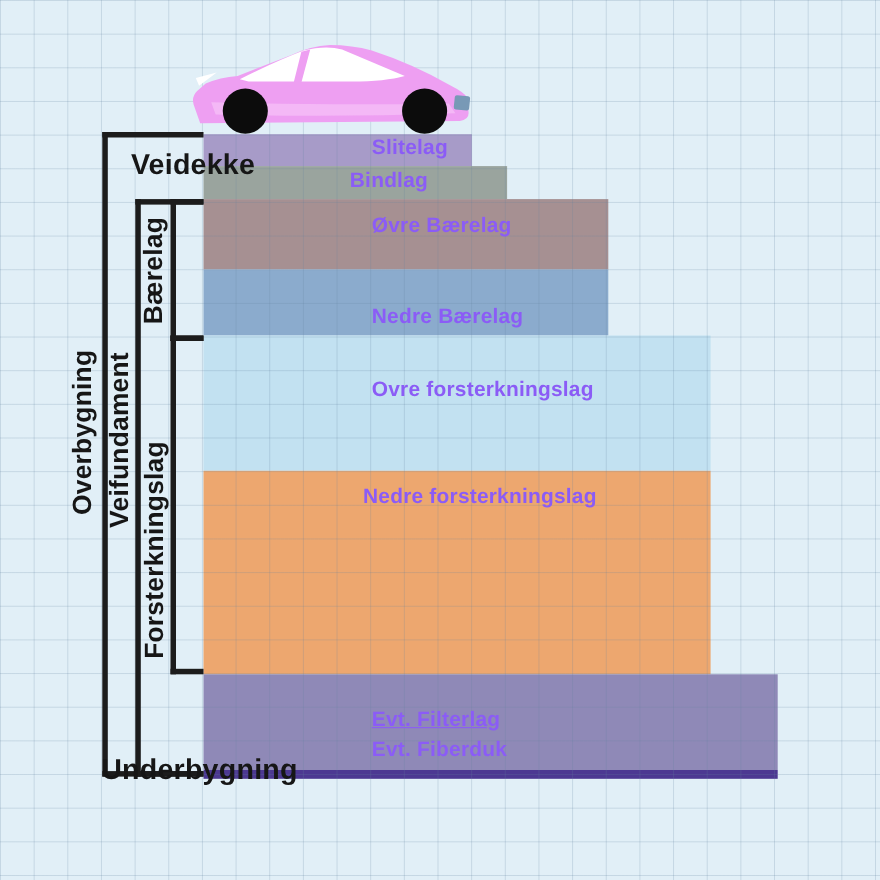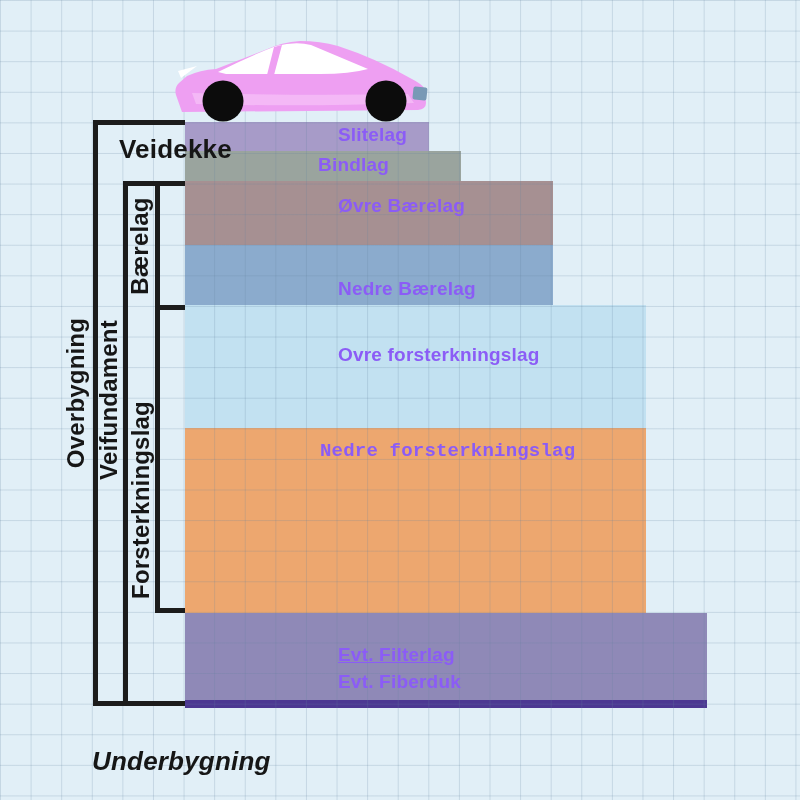--- a/index.html
+++ b/index.html
@@ -38,25 +38,25 @@
   .layer-ovre-forst      {left:185px;top:305px;width:461px;height:123px;}
   .layer-nedre-forst     {left:185px;top:428px;width:461px;height:185px;}
   .layer-filterlag       {left:185px;top:613px;width:522px;height:87px;}
   .layer-fiberduk-strip  {left:185px;top:700px;width:522px;height:8px;}
   
   .lab-slitelag   {left:338px;top:125px;}
   .lab-bindlag    {left:318px;top:155px;}
   .lab-ovre-b     {left:338px;top:196px;}
   .lab-nedre-b    {left:338px;top:244px;margin-top:35px;}
   .lab-ovre-f     {left:338px;top:317px;margin-top:28px;}
-  .lab-nedre-f    {left:320px;top:442px;font-family:Liberation Mono, monospace;}
+  .lab-nedre-f    {left:330px;top:442px;}
   .lab-filterlag  {left:338px;top:645px;text-decoration:underline;}
   .lab-fiberduk   {left:338px;top:672px;text-align:center;}
   .lab-veidekke     {left:119px;top:136px;}
-  .lab-underbygning {left:92px;top:748px;font-style:italic;}
+  .lab-underbygning {left:92px;top:686px;}
   .lab-overbygning      {width:300px;left:-74px;top:379px;}
   .lab-veifundament     {width:300px;left:-41px;top:386px;}
   .lab-baerelag         {width:200px;left:40px;top:232px;}
   .lab-forsterkningslag {width:300px;left:-9px;top:486px;}
   
   .br-overbygning      {left:93px;top:120px;width:92px;height:586px;}
   .br-veifundament     {left:123px;top:181px;width:62px;height:525px;}
   .br-baerelag         {left:155px;top:181px;width:30px;height:129px;}
   .br-forsterkningslag {left:155px;top:305px;width:30px;height:308px;}
   .car-svg{position:absolute;left:170px;top:33px;z-index:4;}

